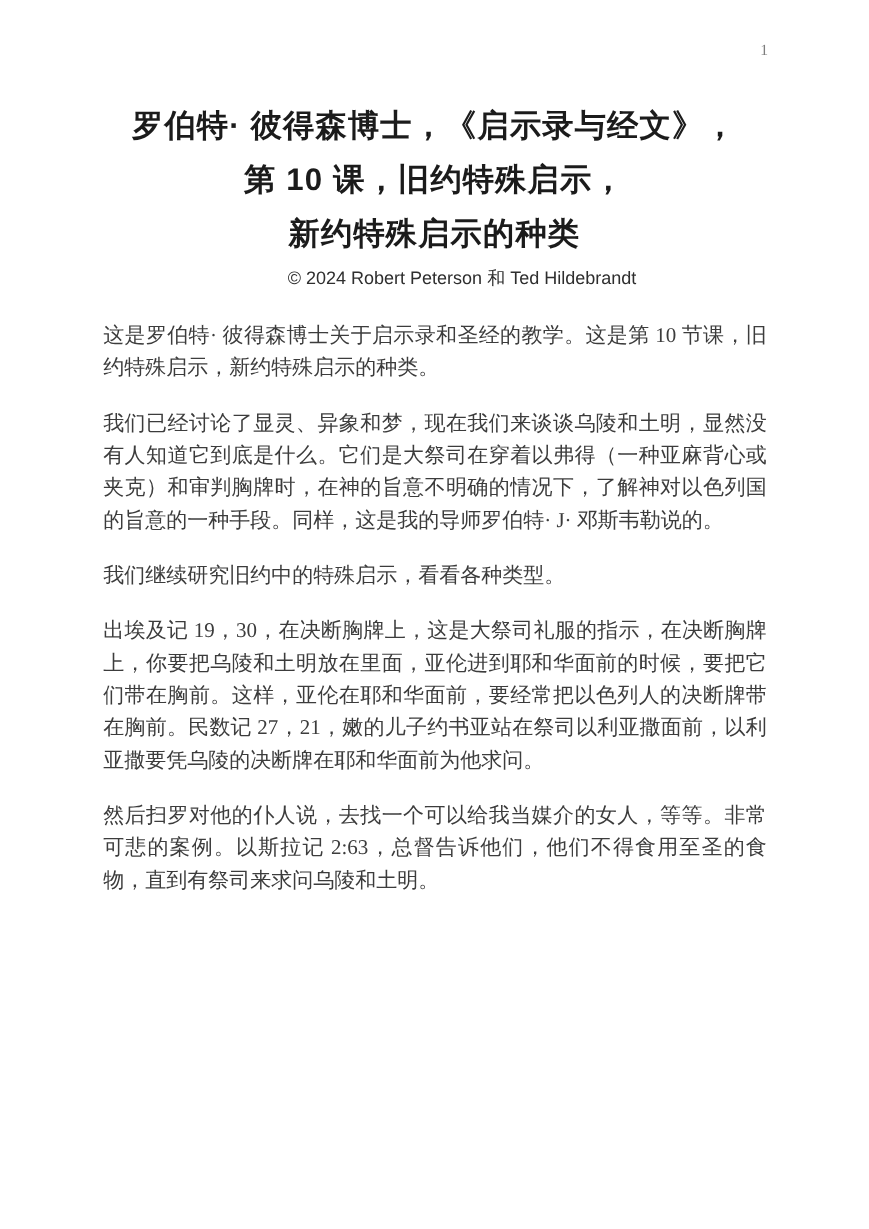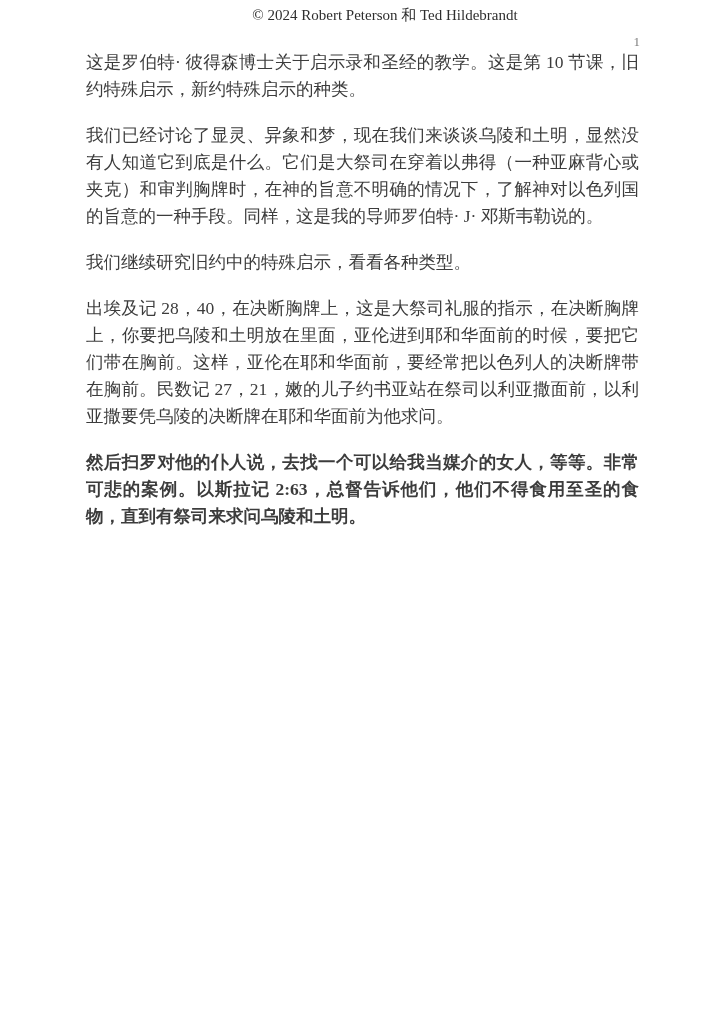--- a/index.html
+++ b/index.html
@@ -29,52 +29,56 @@
     font-family: "Liberation Sans", sans-serif;
     font-weight: 700;
     font-size: 26px;
     line-height: 45px;
     color: #1b1b1b;
     letter-spacing: 1px;
   }
   .copyright-line {
     margin-top: 6px;
     text-align: center;
-    font-family: Liberation Serif, serif;
+    font-family: Liberation Sans, sans-serif;
     font-size: 15px;
     color: #2e2e2e;
     margin-left: 46px;
   }
   .body-text {
     margin: 24px 85px 0 86px;
     font-family: "Liberation Serif", serif;
     font-size: 17.5px;
     line-height: 27px;
     color: #3c3c3c;
     text-align: justify;
   }
   .body-text p {
     margin: 0 0 19px 0;
   }
   .body-text p:last-child {
     margin-bottom: 0;
-    font-weight: bold;
   }
 </style>
 </head>
 <body>
 
 <div class="page">
 
   <span class="page-number">1</span>
 
+  <div class="title-block">
+    <div>罗伯特· 彼得森博士，《启示录与经文》，</div>
+    <div>第 10 课，旧约特殊启示，</div>
+    <div>新约特殊启示的种类</div>
+  </div>
 
   <div class="copyright-line">© 2024 Robert Peterson 和 Ted Hildebrandt</div>
 
   <div class="body-text">
     <p>这是罗伯特· 彼得森博士关于启示录和圣经的教学。这是第 10 节课，旧约特殊启示，新约特殊启示的种类。</p>
     <p>我们已经讨论了显灵、异象和梦，现在我们来谈谈乌陵和土明，显然没有人知道它到底是什么。它们是大祭司在穿着以弗得（一种亚麻背心或夹克）和审判胸牌时，在神的旨意不明确的情况下，了解神对以色列国的旨意的一种手段。同样，这是我的导师罗伯特· J· 邓斯韦勒说的。</p>
     <p>我们继续研究旧约中的特殊启示，看看各种类型。</p>
-    <p>出埃及记 28，40，在决断胸牌上，这是大祭司礼服的指示，在决断胸牌上，你要把乌陵和土明放在里面，亚伦进到耶和华面前的时候，要把它们带在胸前。这样，亚伦在耶和华面前，要经常把以色列人的决断牌带在胸前。民数记 27，21，嫩的儿子约书亚站在祭司以利亚撒面前，以利亚撒要凭乌陵的决断牌在耶和华面前为他求问。</p>
+    <p>出埃及记 19，30，在决断胸牌上，这是大祭司礼服的指示，在决断胸牌上，你要把乌陵和土明放在里面，亚伦进到耶和华面前的时候，要把它们带在胸前。这样，亚伦在耶和华面前，要经常把以色列人的决断牌带在胸前。民数记 27，21，嫩的儿子约书亚站在祭司以利亚撒面前，以利亚撒要凭乌陵的决断牌在耶和华面前为他求问。</p>
     <p>然后扫罗对他的仆人说，去找一个可以给我当媒介的女人，等等。非常可悲的案例。以斯拉记 2:63，总督告诉他们，他们不得食用至圣的食物，直到有祭司来求问乌陵和土明。</p>
   </div>
 
 </div>
 
 </body></html>

